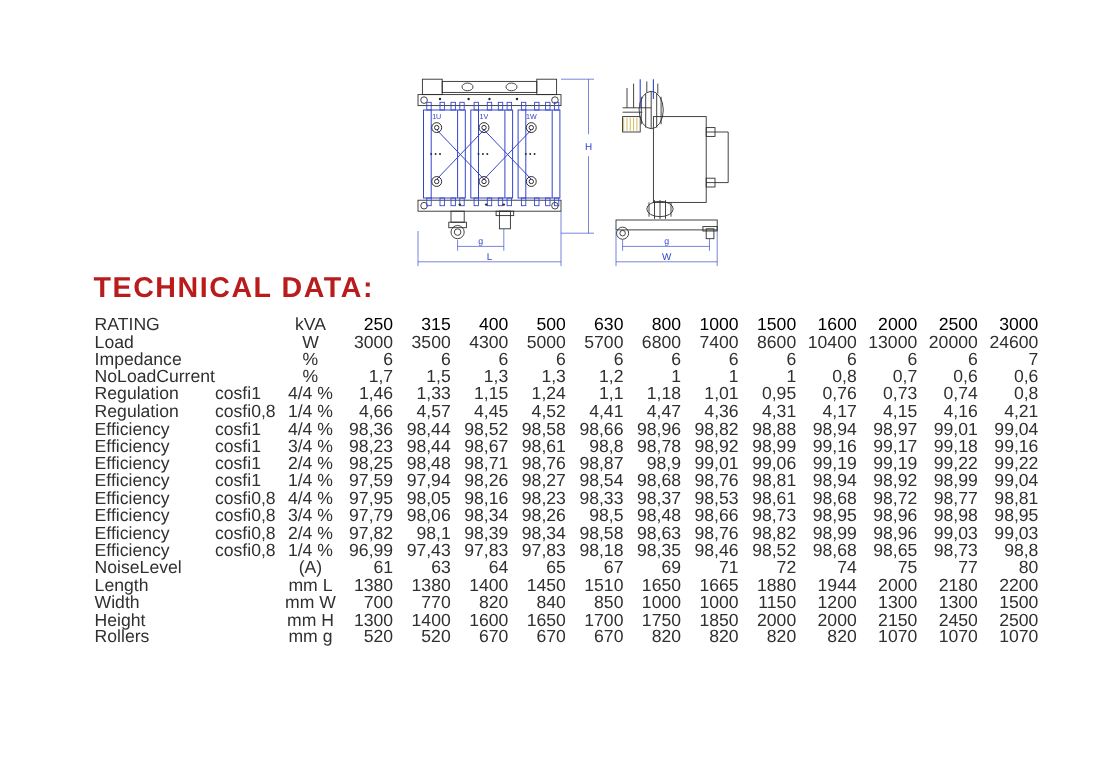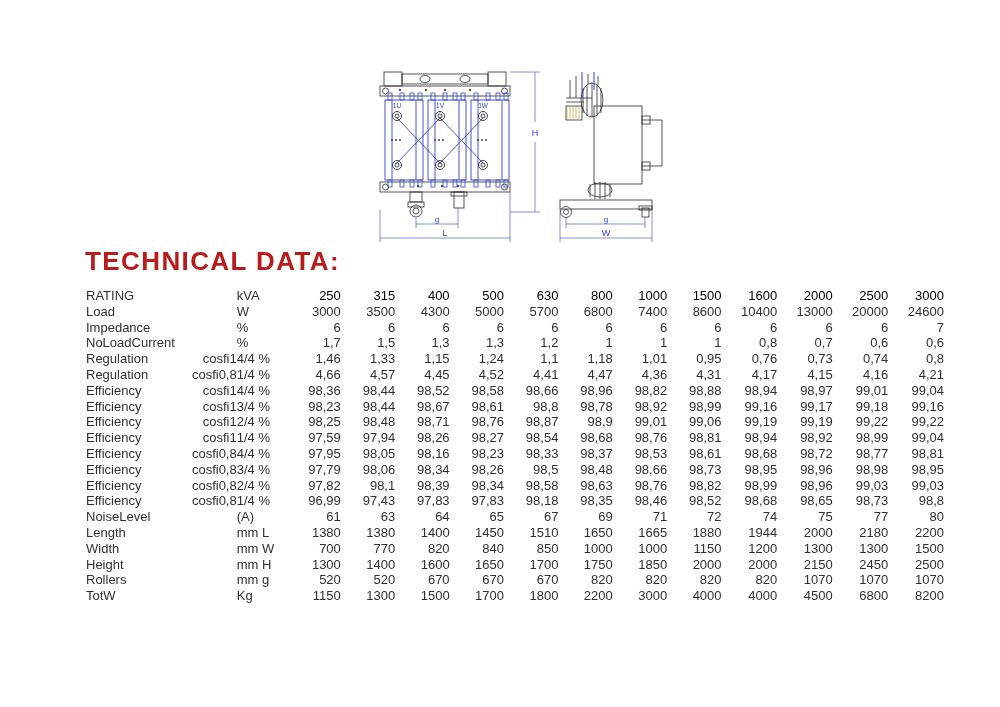--- a/index.html
+++ b/index.html
@@ -38,43 +38,43 @@
     white-space: nowrap;
   }
 
   
   #data-table {
     position: absolute;
     left: 85px;
     top: 288px;
     width: 865px;
     border-collapse: collapse;
-    font-size: 13px;
+    font-size: 16px;
     color: #303030;
   }
   #data-table td, #data-table th {
     padding: 0;
     margin: 0;
     line-height: 15.8px;
     height: 15.8px;
     font-weight: normal;
     white-space: nowrap;
     vertical-align: baseline;
   }
   .c-name {
     text-align: left;
     width: 62px;
     padding-left: 1px !important;
   }
   .c-sub {
-    text-align: right;
+    text-align: left;
     width: 70px;
   }
   .c-unit {
-    text-align: left;
+    text-align: center;
     width: 60px;
     padding-right: 3px !important;
   }
   .c-val {
     text-align: right;
     width: 56px;
     padding-right: 6px !important;
   }
   thead .c-val, thead .c-name, thead .c-sub, thead .c-unit {
     font-weight: bold;
@@ -605,31 +605,14 @@
         <td class="c-val">670</td>
         <td class="c-val">670</td>
         <td class="c-val">820</td>
         <td class="c-val">820</td>
         <td class="c-val">820</td>
         <td class="c-val">820</td>
         <td class="c-val">1070</td>
         <td class="c-val">1070</td>
         <td class="c-val">1070</td>
       </tr>
-      <tr>
-        <td class="c-name">TotW</td>
-        <td class="c-sub"></td>
-        <td class="c-unit">Kg</td>
-        <td class="c-val">1150</td>
-        <td class="c-val">1300</td>
-        <td class="c-val">1500</td>
-        <td class="c-val">1700</td>
-        <td class="c-val">1800</td>
-        <td class="c-val">2200</td>
-        <td class="c-val">3000</td>
-        <td class="c-val">4000</td>
-        <td class="c-val">4000</td>
-        <td class="c-val">4500</td>
-        <td class="c-val">6800</td>
-        <td class="c-val">8200</td>
-      </tr>
     </tbody>
 </table>
 
 </body></html>

